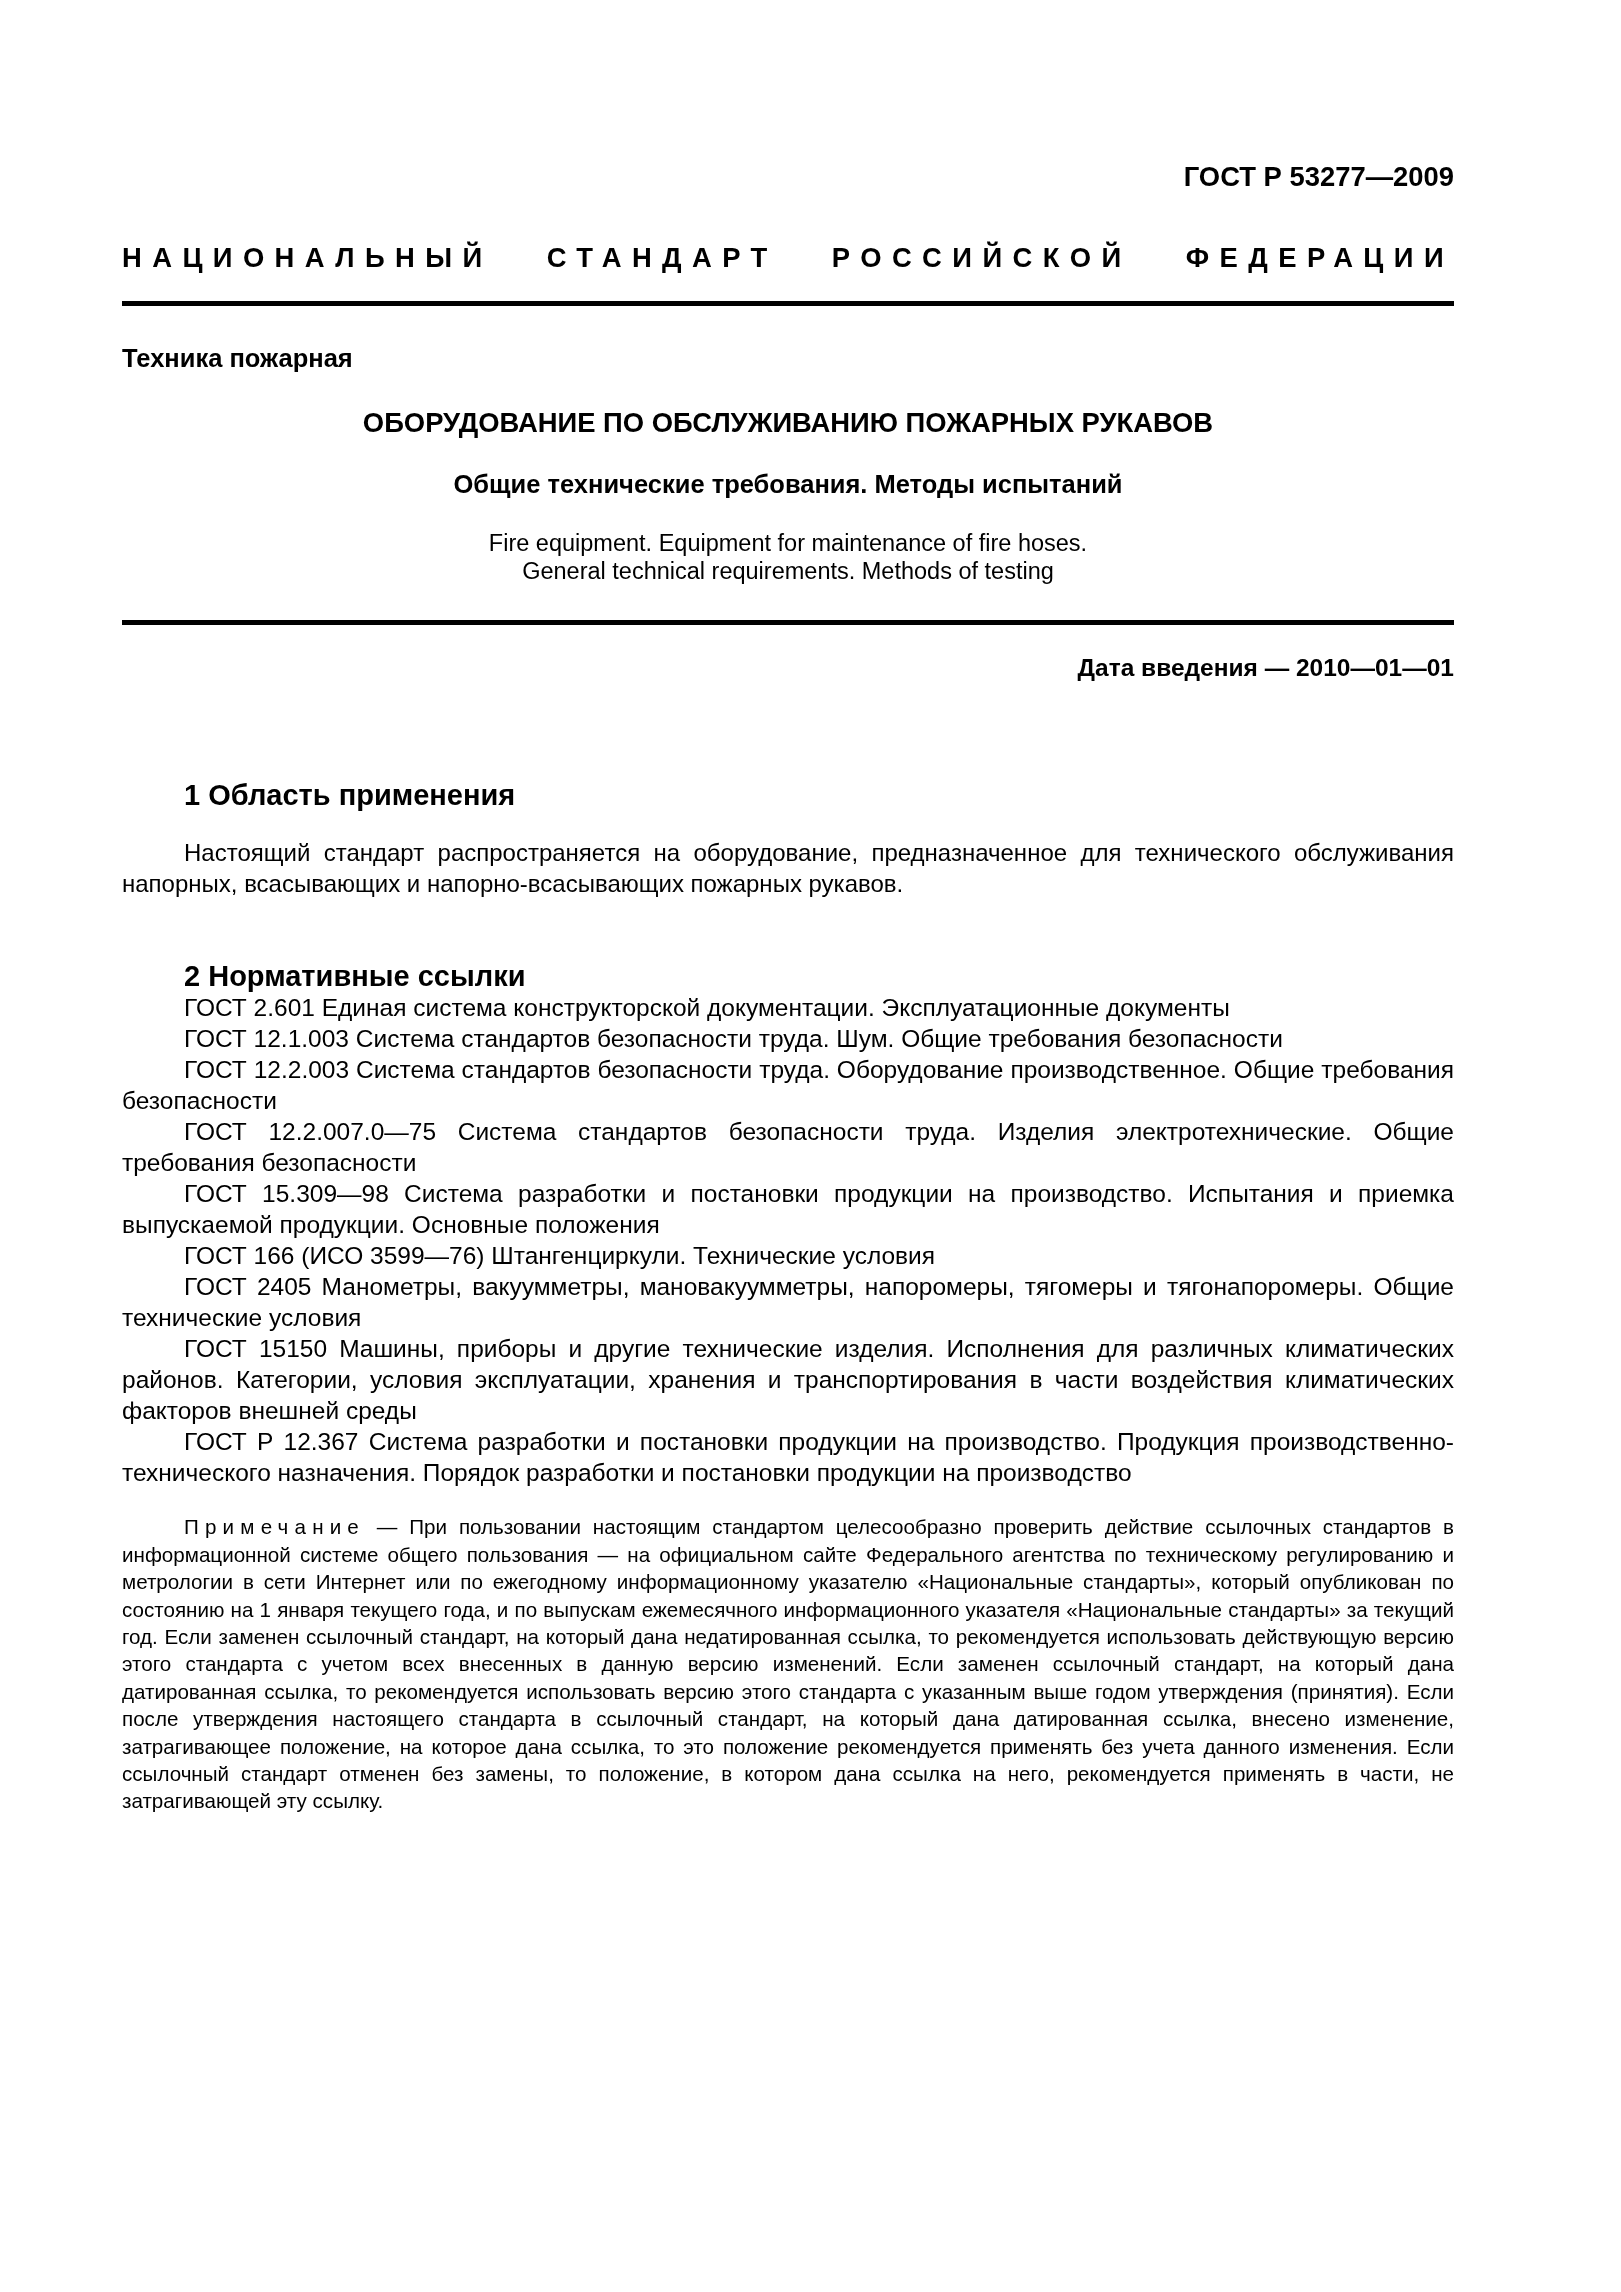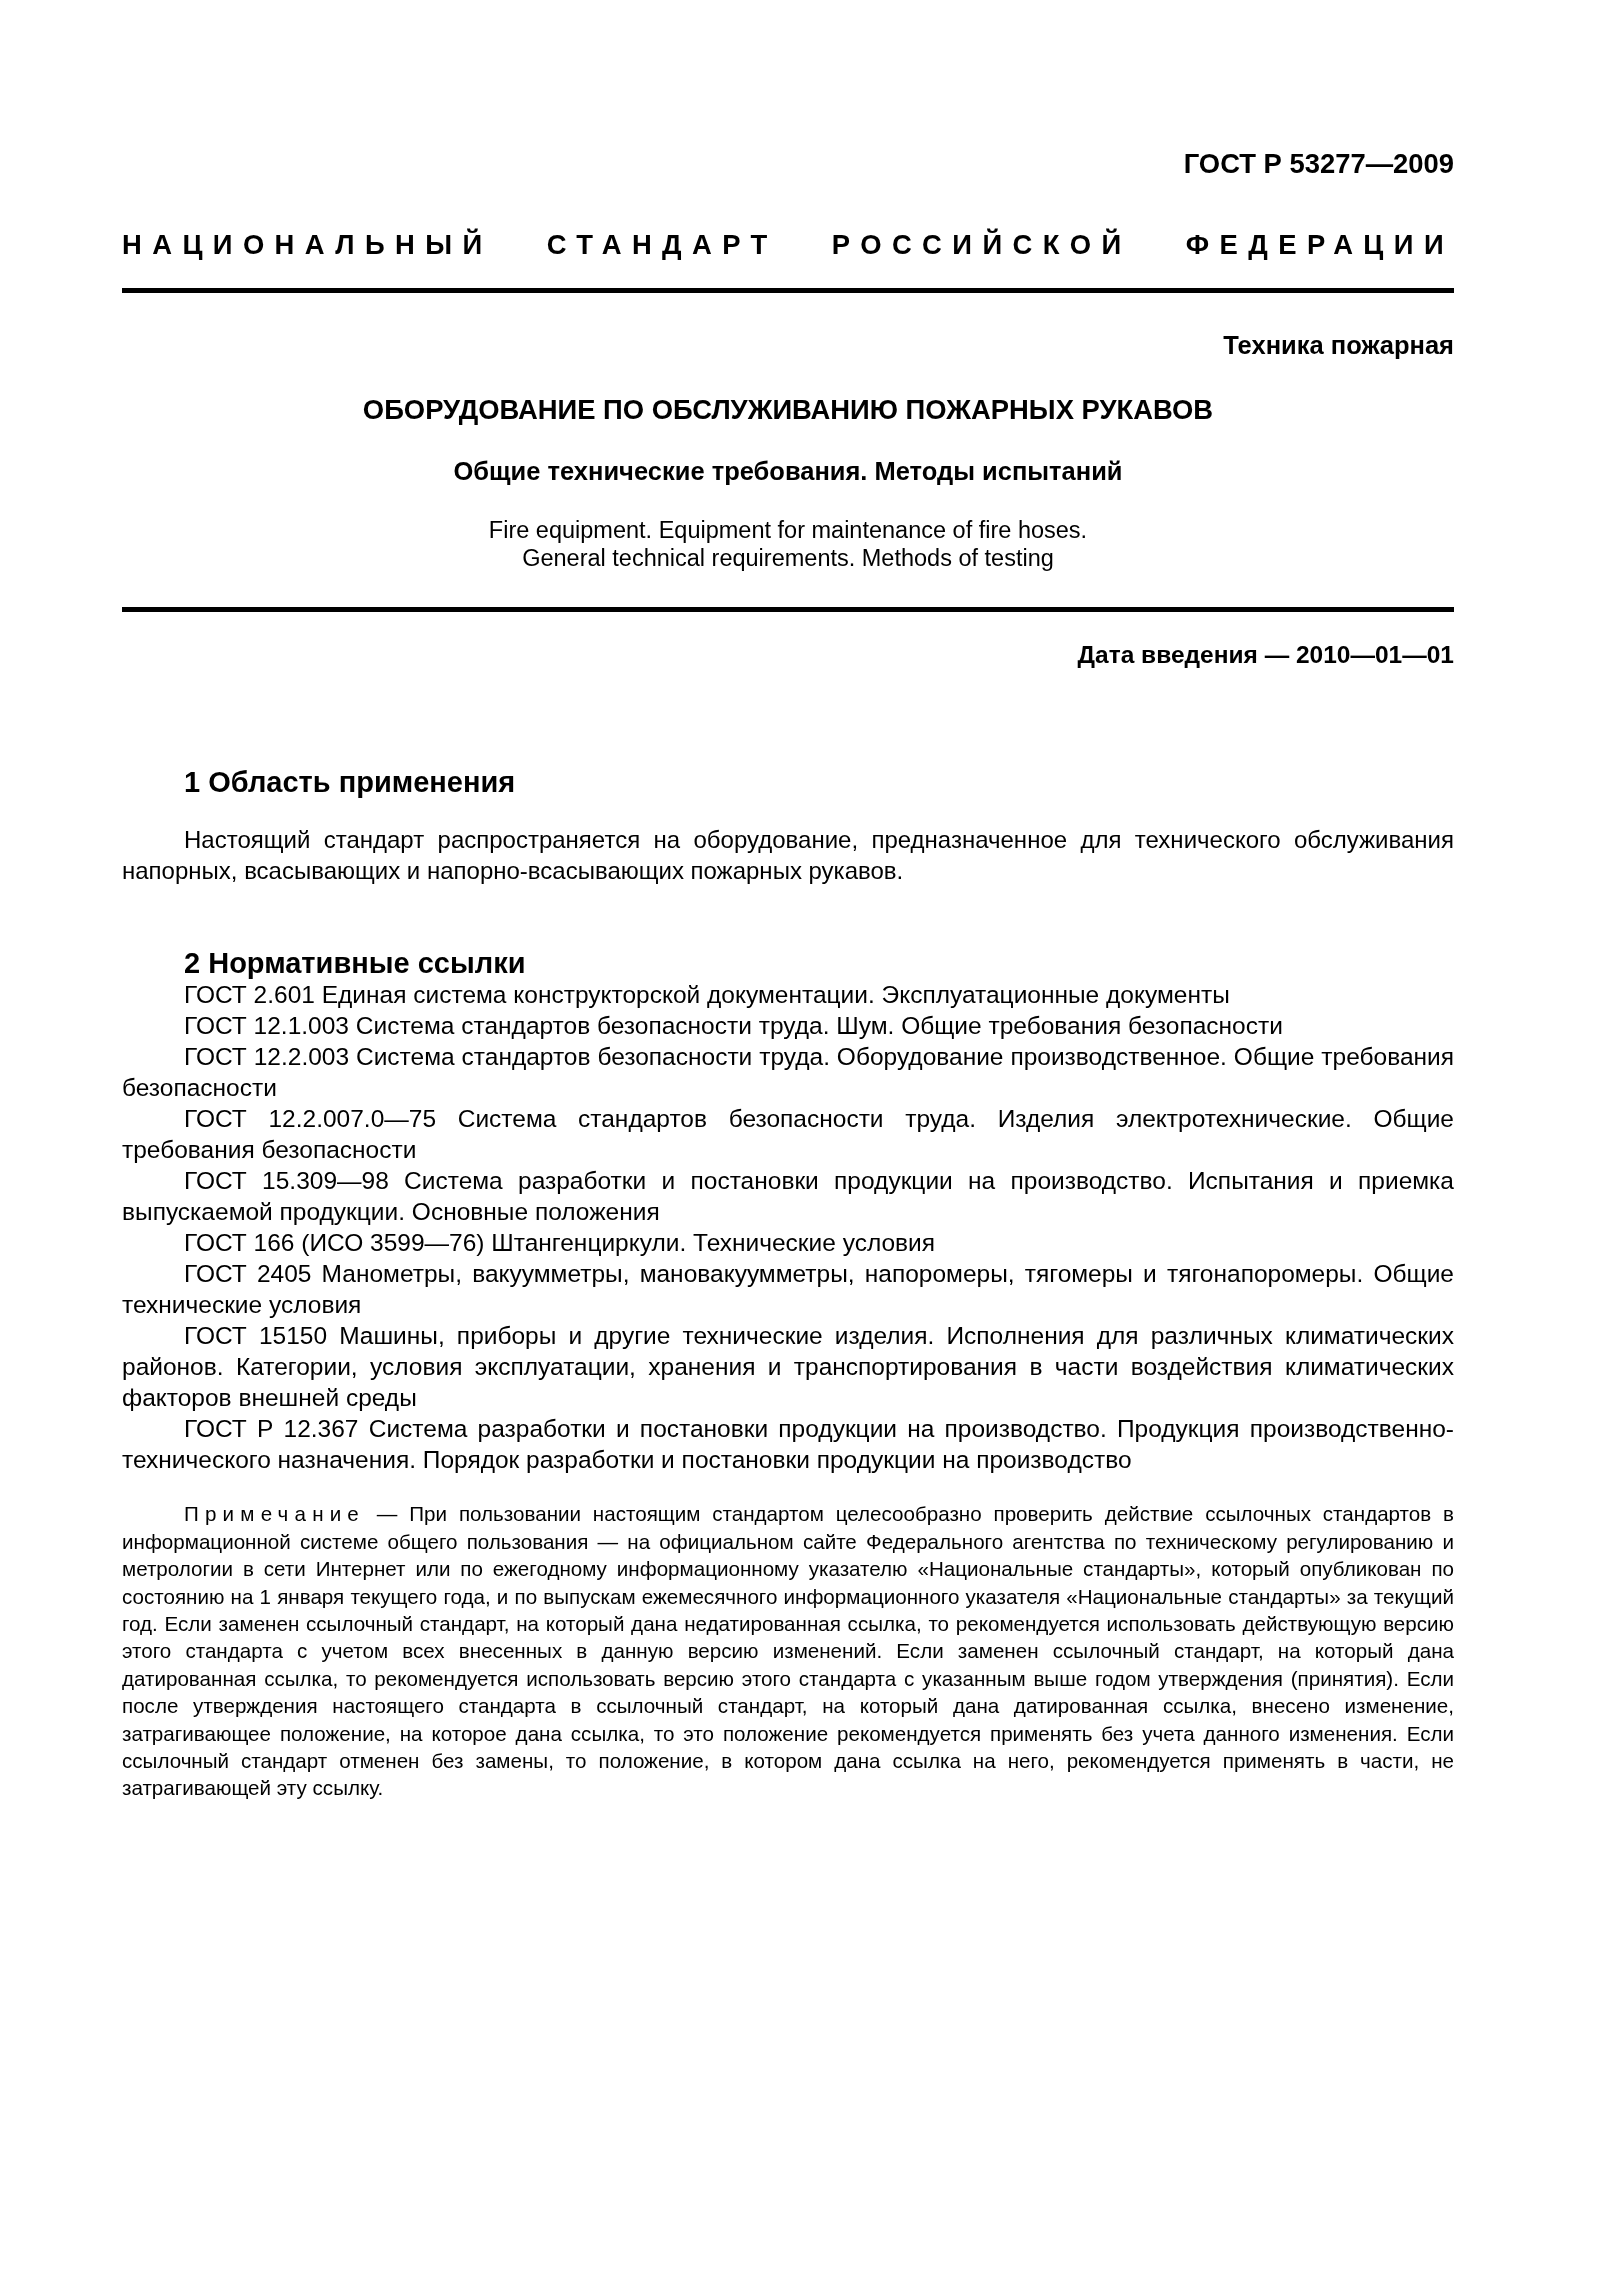--- a/index.html
+++ b/index.html
@@ -4,21 +4,21 @@
 <style>
   html, body {
     margin: 0;
     padding: 0;
     background: #ffffff;
   }
   .page {
     position: relative;
     width: 1621px;
     height: 1920px;
-    margin: 1px auto;
+    margin: 14px auto;
     background: #ffffff;
     color: #000000;
     font-family: "Liberation Sans", sans-serif;
     box-sizing: border-box;
     padding: 147px 167px 0 122px;
     overflow: hidden;
   }
   .doc-number {
     text-align: right;
     font-weight: bold;
@@ -40,21 +40,21 @@
     height: 4.9px;
     background: #000000;
   }
   .rule-thick-2 {
     margin-top: 35px;
     height: 4.9px;
     background: #000000;
   }
   .title-subject {
     margin-top: 39px;
-    text-align: right;
+    text-align: left;
     font-weight: bold;
     font-size: 25.5px;
     line-height: 27.4px;
   }
   .title-main {
     margin-top: 35px;
     text-align: center;
     font-weight: bold;
     font-size: 27.4px;
     line-height: 30px;

